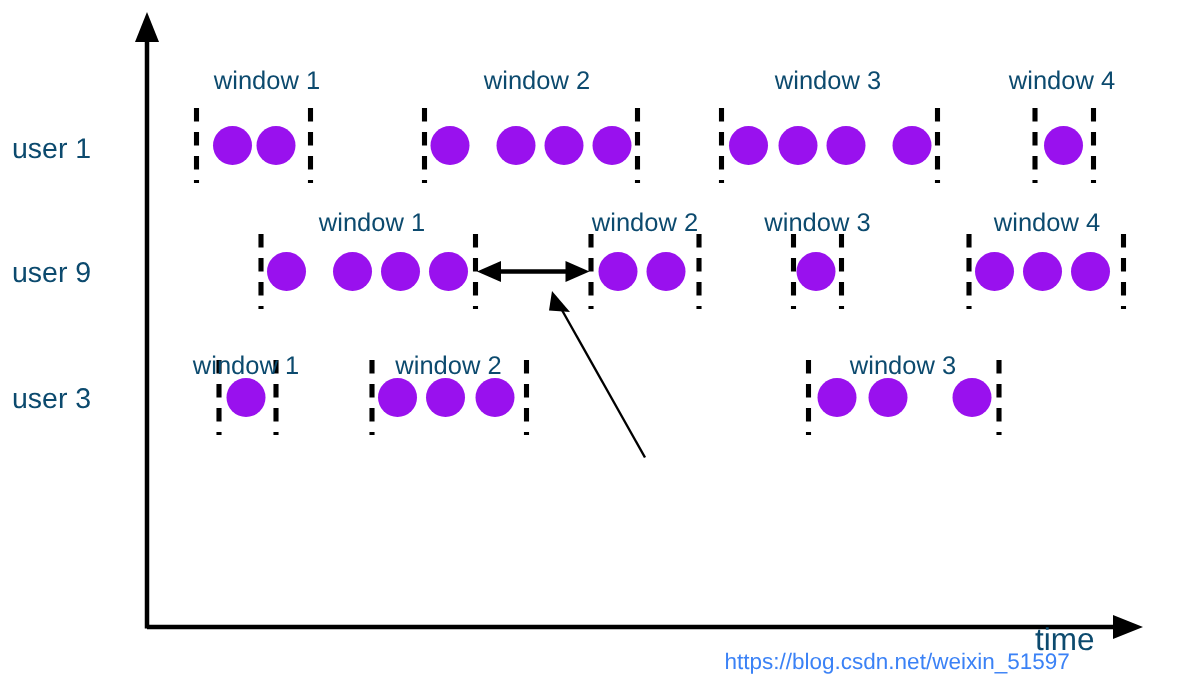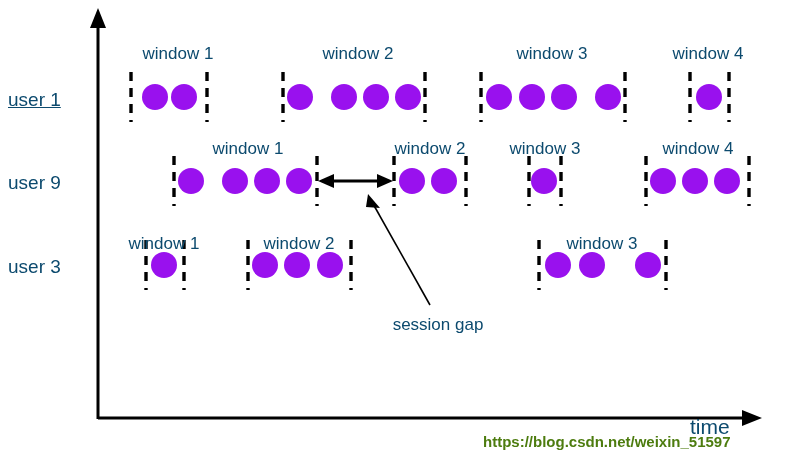--- a/index.html
+++ b/index.html
@@ -40,24 +40,23 @@
   .annot-label {
     font-size: 17px;
     transform: translateX(-50%);
   }
   .axis-label {
     font-size: 21px;
   }
   .watermark {
     position: absolute;
     font-size: 15px;
-    color: #4d7c0f;
+    color: #3b82f6;
     white-space: nowrap;
     line-height: 1;
-    font-weight: bold;
   }
 </style>
 </head>
 <body>
 
 <div id="stage">
   <svg id="canvas" viewBox="0 0 787 461">
     <g id="axes">
 
       <line x1="98" y1="22" x2="98" y2="419" stroke="#000" stroke-width="3"></line>
@@ -150,36 +149,35 @@
 
       <line x1="326" y1="181" x2="385" y2="181" stroke="#000" stroke-width="3"></line>
       <polygon points="318,181 334,174 334,188" fill="#000"></polygon>
       <polygon points="393,181 377,174 377,188" fill="#000"></polygon>
 
       <line x1="430" y1="305" x2="372" y2="202" stroke="#000" stroke-width="1.6"></line>
       <polygon points="368,194 380,208 366,207" fill="#000"></polygon>
     </g>
   </svg>
 
-  <div class="lbl user-label" style="left:8px; top:90px;text-decoration:underline;">user 1</div>
+  <div class="lbl user-label" style="left:8px; top:90px;">user 1</div>
   <div class="lbl user-label" style="left:8px; top:173px;">user 9</div>
   <div class="lbl user-label" style="left:8px; top:257px;">user 3</div>
 
   <div id="window-labels">
       <div class="lbl window-label" style="left: 178px; top: 45px;">window 1</div>
       <div class="lbl window-label" style="left: 358px; top: 45px;">window 2</div>
       <div class="lbl window-label" style="left: 552px; top: 45px;">window 3</div>
       <div class="lbl window-label" style="left: 708px; top: 45px;">window 4</div>
       <div class="lbl window-label" style="left: 248px; top: 140px;">window 1</div>
       <div class="lbl window-label" style="left: 430px; top: 140px;">window 2</div>
       <div class="lbl window-label" style="left: 545px; top: 140px;">window 3</div>
       <div class="lbl window-label" style="left: 698px; top: 140px;">window 4</div>
       <div class="lbl window-label" style="left: 164px; top: 235px;">window 1</div>
       <div class="lbl window-label" style="left: 299px; top: 235px;">window 2</div>
       <div class="lbl window-label" style="left: 602px; top: 235px;">window 3</div>
     </div>
 
-  <div class="lbl annot-label" style="left:438px; top:316px;">session gap</div>
 
   <div class="lbl axis-label" style="left:690px; top:416px;">time</div>
 
   <div class="watermark" style="left:483px; top:434px;">https://blog.csdn.net/weixin_51597</div>
 </div>
 
 </body></html>

